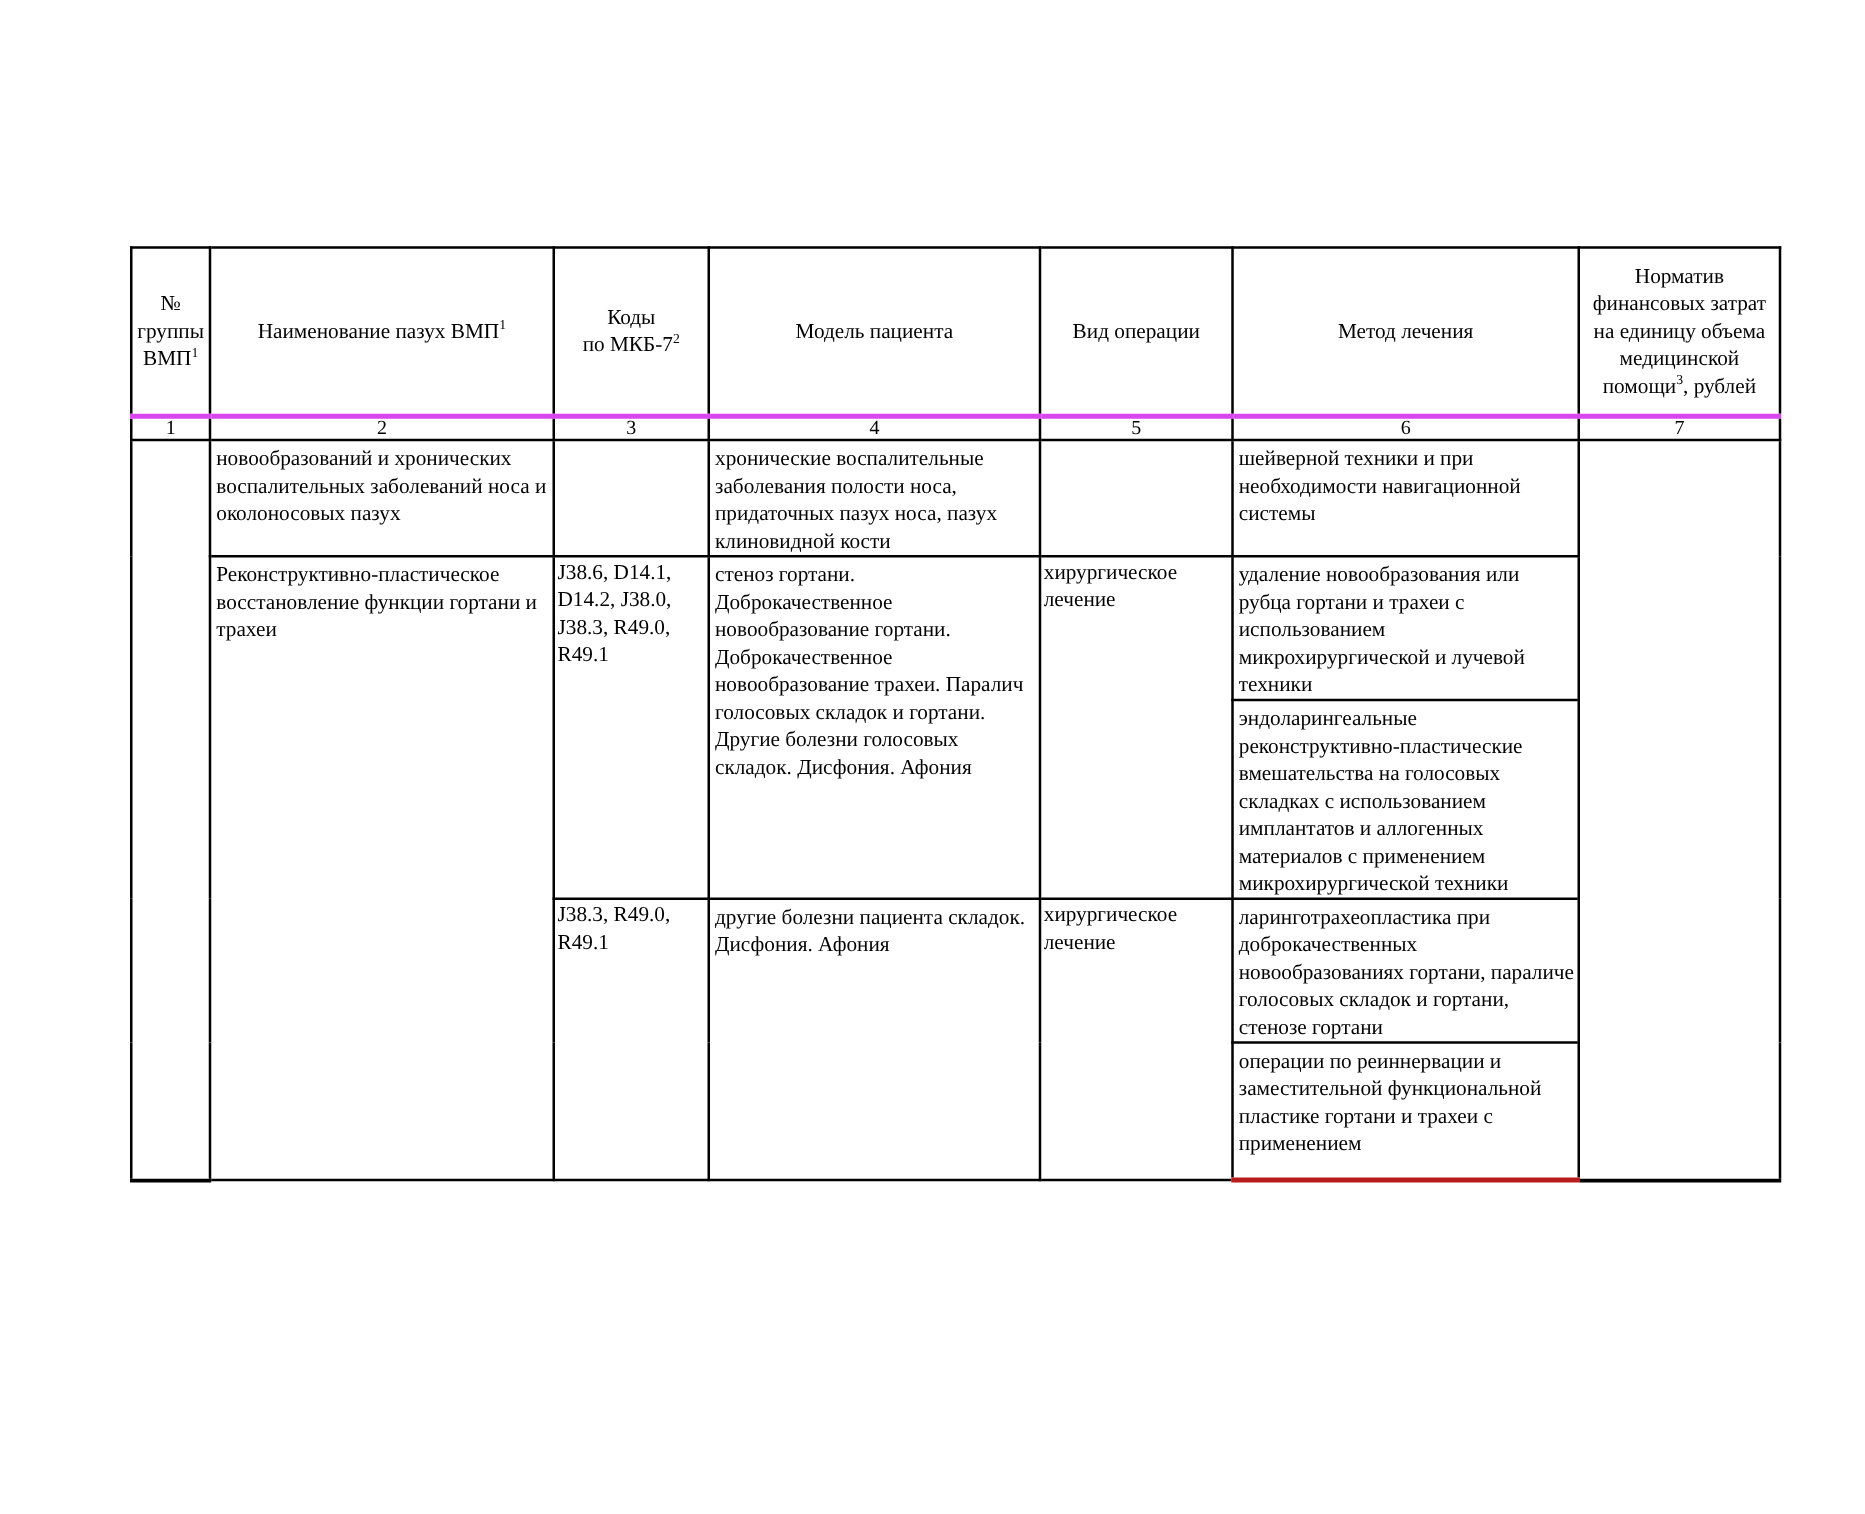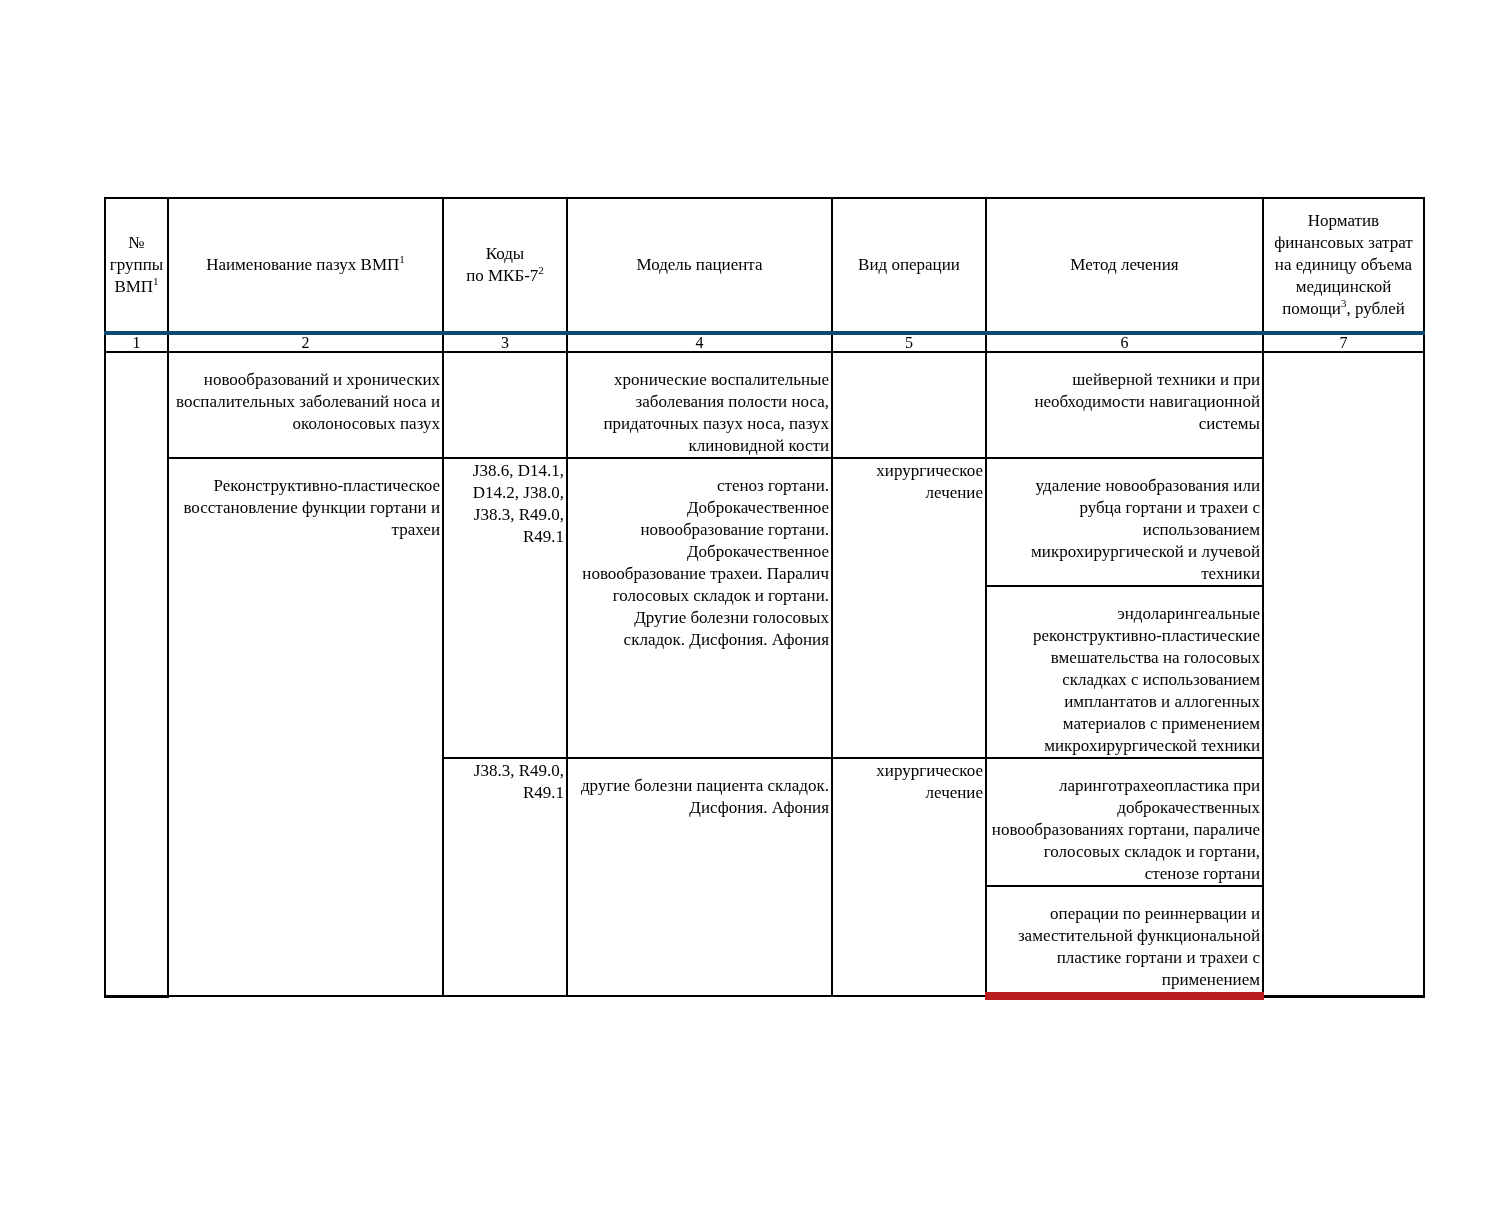--- a/index.html
+++ b/index.html
@@ -22,30 +22,29 @@
     border-collapse: collapse;
     table-layout: fixed;
     background: #ffffff;
   }
   .doc-table td, .doc-table th {
     border: 2px solid #000000;
     vertical-align: top;
     font-size: 17px;
     line-height: 22px;
     font-weight: normal;
-    padding: 16px 2px 0 4px;
+    padding: 3px 2px 0 4px;
     overflow: hidden;
     word-wrap: break-word;
-    text-align: right;
   }
   
   .hdr th {
     vertical-align: middle;
     text-align: center;
-    border-bottom: 4px solid #0c4a6e;
+    border-bottom: 4px solid #d946ef;
     height: 130px;
     padding: 1px 3px;
   }
   .hdr .hline { display: block; text-align: center; }
   sup { font-size: 11px; line-height: 0; }
   
   .num td {
     text-align: center;
     vertical-align: middle;
     height: 15px;
@@ -53,24 +52,24 @@
     line-height: 16px;
     padding: 0;
   }
   
   .rA { height: 89px; }
   .rB { height: 105px; }
   .rC { height: 153px; }
   .rD { height: 111px; }
   .rE { height: 110px; }
   .doc-table td.center {
-    text-align: right;
+    text-align: left;
     padding: 1px 2px 0 2px;
   }
-  .doc-table tr:last-child td { border-bottom: 8px solid #b91c1c; }
+  .doc-table tr:last-child td { border-bottom: 4px solid #b91c1c; }
   .doc-table td.tall-bottom { border-bottom: 3px solid #000000; }
 </style>
 </head>
 <body>
 
 <table class="doc-table">
   <colgroup>
     <col style="width:63px">
     <col style="width:275px">
     <col style="width:124px">

